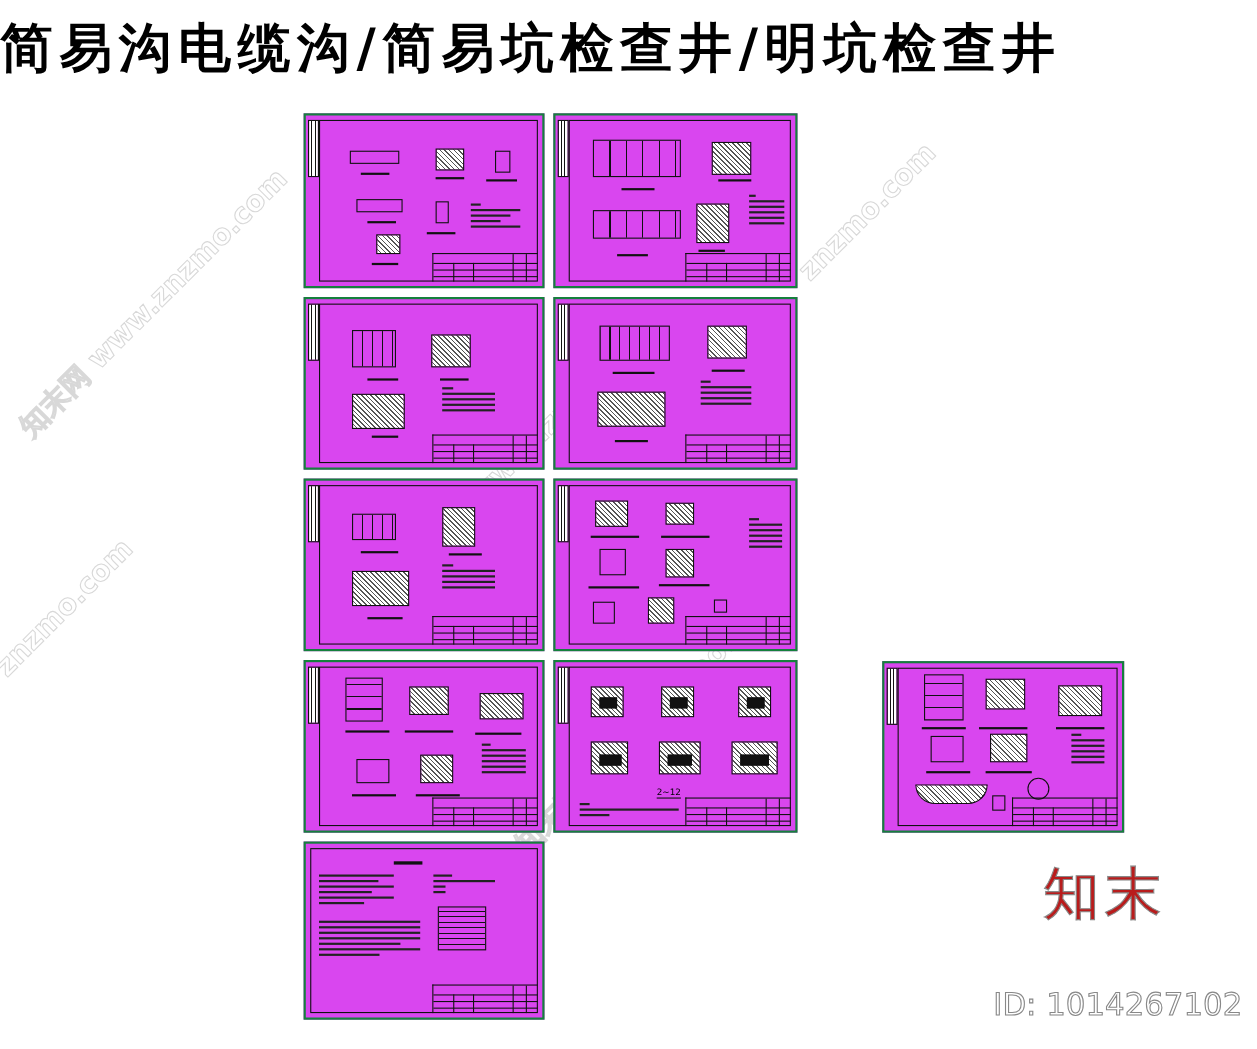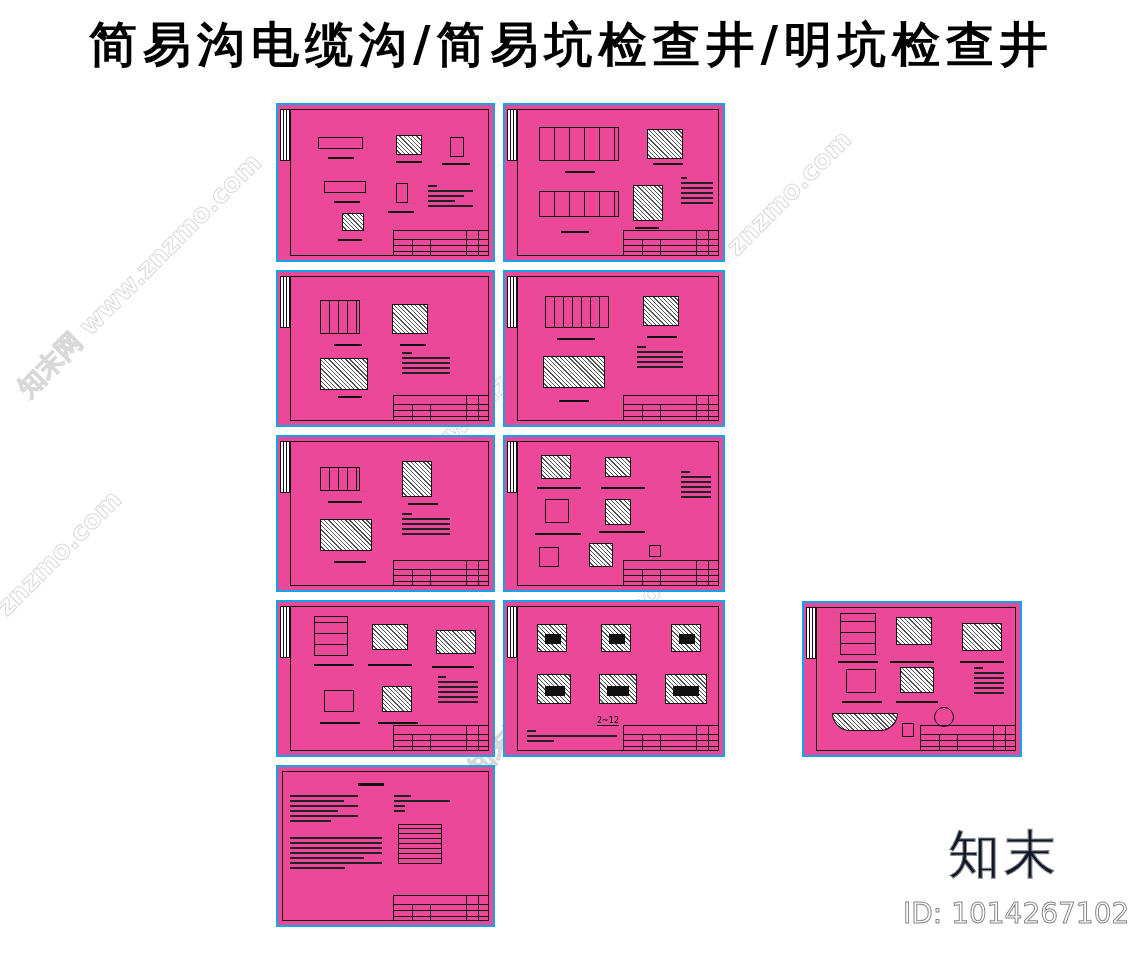--- a/index.html
+++ b/index.html
@@ -1,23 +1,23 @@
 <!DOCTYPE html>
 <html><head>
 <meta charset="utf-8">
 <style>
   html, body { margin:0; padding:0; background:#ffffff; }
   body { width:1143px; height:954px; position:relative; overflow:hidden; font-family:"DejaVu Sans", sans-serif; }
   .title {
-    position:absolute; left:0; top:14px; width:1143px; text-align:center;
+    position:absolute; left:0; top:14px; width:1143px; 
     font-family:"DejaVu Serif", serif; font-size:48px; font-weight:bold; letter-spacing:6px;
     color:#000; line-height:60px;
   }
   .sheet {
-    position:absolute; background:#ec4899; border:2px solid #0ea5e9; box-sizing:border-box;
+    position:absolute; background:#d946ef; border:2px solid #15803d; box-sizing:border-box;
   }
   .sheet .inner {
     position:absolute; left:12px; top:4px; right:4px; bottom:4px; border:1.5px solid #111;
   }
   .sheet .strip {
     position:absolute; left:2px; top:4px; width:10px; height:52px;
     border:1px solid #111; box-sizing:border-box;
     background: repeating-linear-gradient(90deg, #fff 0 2px, #111 2px 3px);
   }
   .sheet .titleblock {
@@ -39,21 +39,21 @@
   .fig.dark { background:#111; }
   .caption { position:absolute; height:2px; background:#111; }
   .notes { position:absolute; }
   .notes div { height:2px; background:#222; margin-bottom:3px; }
   .wm {
     position:absolute; font-family:"DejaVu Sans", sans-serif; font-weight:bold; font-size:26px;
     color:#fff; -webkit-text-stroke:1px #d4d4d4; transform:rotate(-45deg); transform-origin:left top;
     white-space:nowrap; pointer-events:none; opacity:0.9;
   }
   .logo-cn {
-    position:absolute; left:948px; top:820px; font-size:52px; color:#0f172a;
+    position:absolute; left:948px; top:778px; font-size:52px; color:#b91c1c;
     -webkit-text-stroke:1px #888; font-family:"DejaVu Sans", sans-serif; letter-spacing:4px;
   }
   .logo-id {
     position:absolute; left:903px; top:897px; font-size:28px; color:#fff;
     -webkit-text-stroke:1px #888; font-family:"DejaVu Sans", sans-serif;
   }
 </style>
 </head>
 <body>
 

